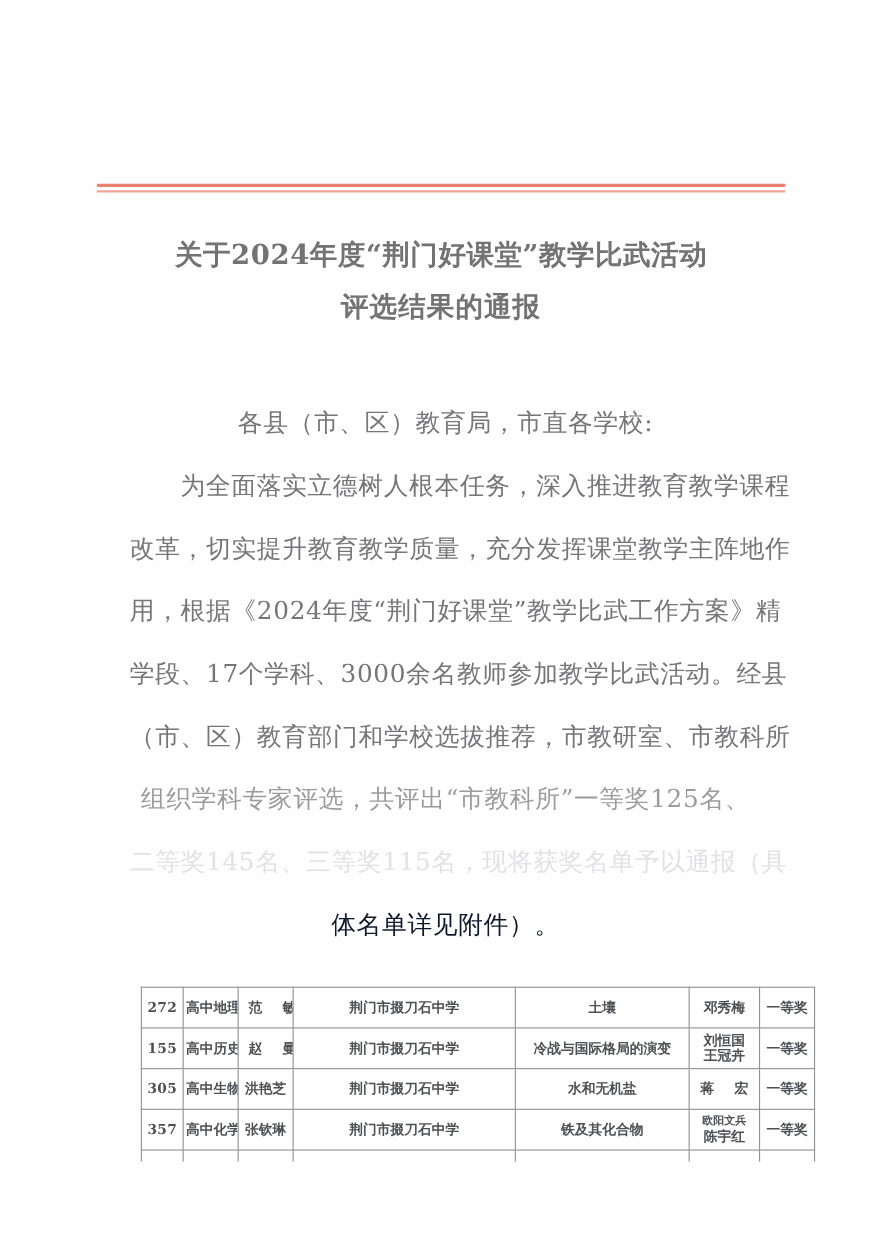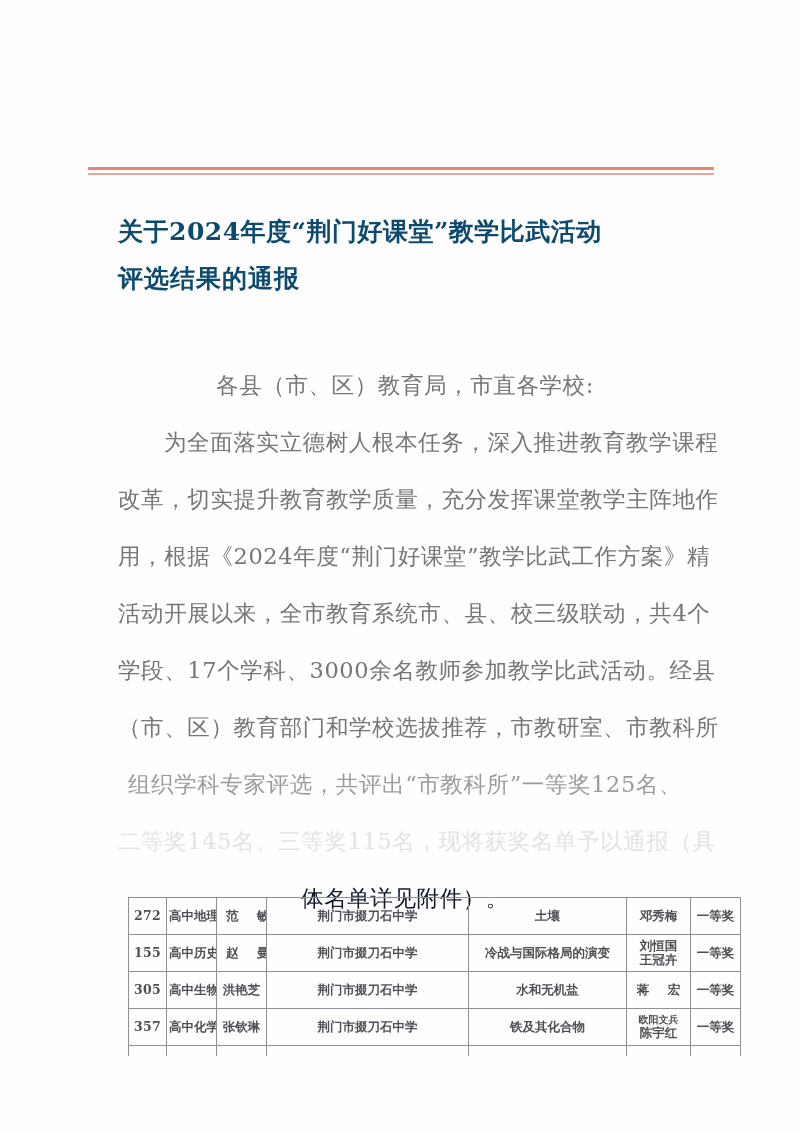--- a/index.html
+++ b/index.html
@@ -59,24 +59,25 @@
     height: 1.5px;
     background: #f0a396;
   }
 
   
   .doc-title {
     position: absolute;
     left: 118px;
     top: 208px;
     width: 566px;
+    text-align: center;
     font-weight: 700;
     font-size: 25px;
     line-height: 47px;
-    color: #0c4a6e;
+    color: #737373;
     letter-spacing: 0.5px;
   }
   .doc-title .t-line { display: block; white-space: nowrap; }
   .doc-title .t-line-2 { letter-spacing: 1px; }
 
   
   .body-block {
     position: absolute;
     left: 118px;
     top: 357px;
@@ -160,21 +161,20 @@
   <div class="doc-title">
     <span class="t-line t-line-1">关于2024年度“荆门好课堂”教学比武活动</span>
     <span class="t-line t-line-2">评选结果的通报</span>
   </div>
 
   <div class="body-block">
     <span class="body-line">各县（市、区）教育局，市直各学校:</span>
     <span class="body-line indent">为全面落实立德树人根本任务，深入推进教育教学课程</span>
     <span class="body-line">改革，切实提升教育教学质量，充分发挥课堂教学主阵地作</span>
     <span class="body-line">用，根据《2024年度“荆门好课堂”教学比武工作方案》精</span>
-    <span class="body-line">活动开展以来，全市教育系统市、县、校三级联动，共4个</span>
     <span class="body-line">学段、17个学科、3000余名教师参加教学比武活动。经县</span>
     <span class="body-line">（市、区）教育部门和学校选拔推荐，市教研室、市教科所</span>
     <span class="body-line fade-1">组织学科专家评选，共评出“市教科所”一等奖125名、</span>
     <span class="body-line fade-3">二等奖145名、三等奖115名，现将获奖名单予以通报（具</span>
     <span class="body-line fade-4">体名单详见附件）。</span>
   </div>
 
   <table class="award-table">
     <colgroup>
       <col class="col-id">

